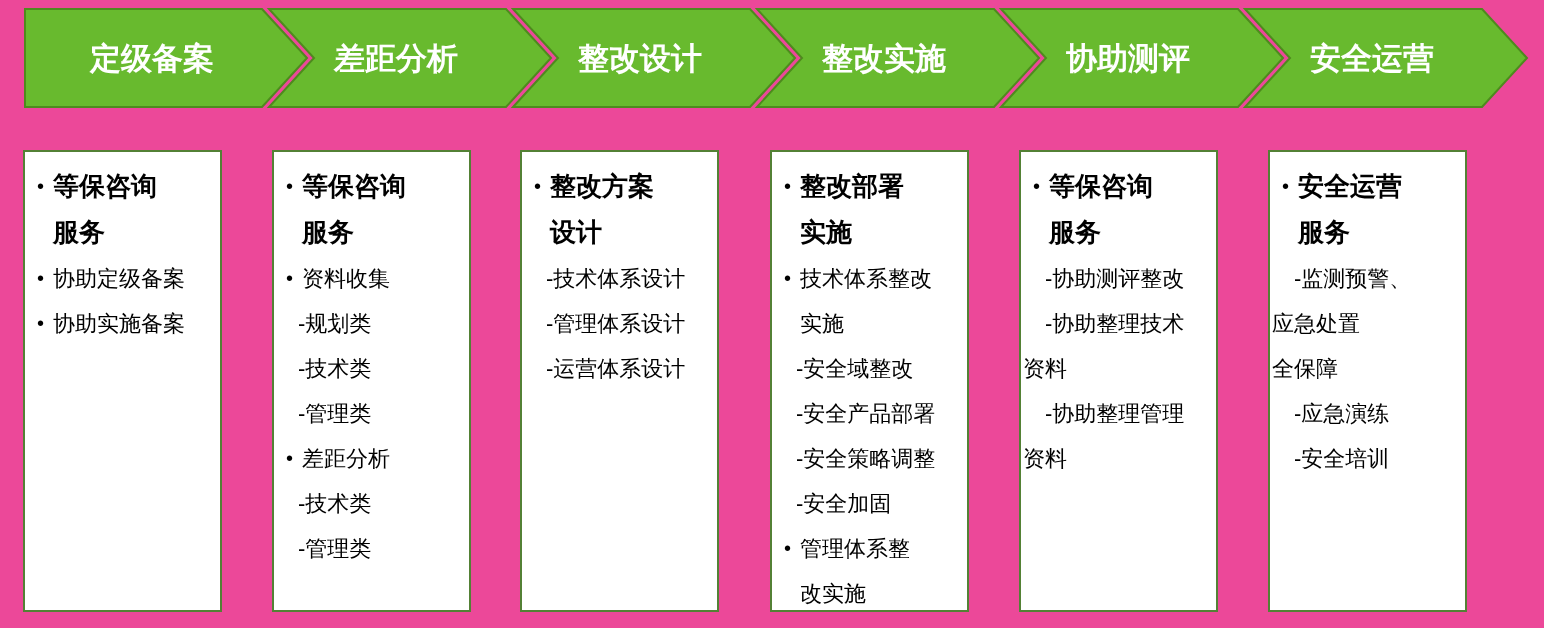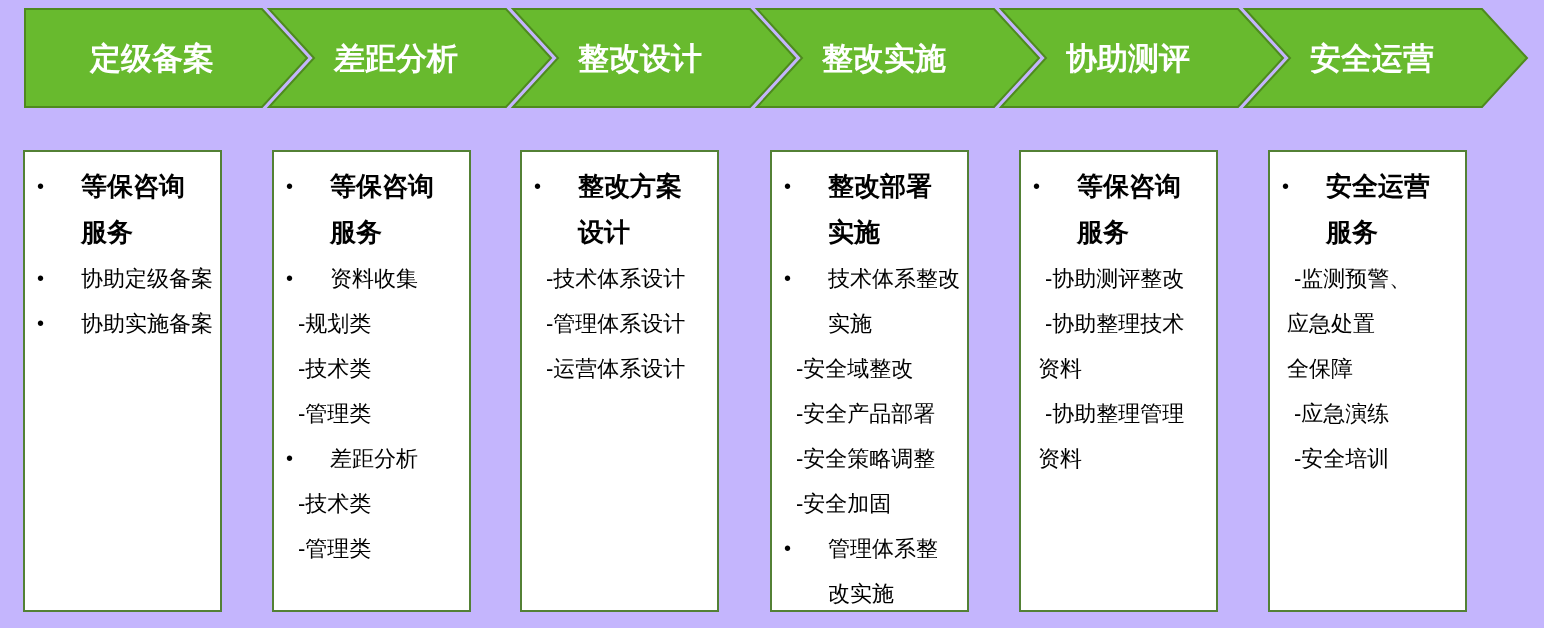--- a/index.html
+++ b/index.html
@@ -1,17 +1,17 @@
 <!DOCTYPE html>
 <html style="--chevron-fill: #68BA2E; --chevron-stroke: #4E8A1E; --chevron-text: #FFFFFF; --box-border: #538135; --body-text: #000000;"><head>
 <meta charset="utf-8">
 <style>
   html,body{margin:0;padding:0;background:#fff;}
   .stage{
-    position:relative;width:1544px;height:628px;background:#c4b5fd;
+    position:relative;width:1544px;height:628px;background:#ec4899;
     font-family:"Liberation Sans","DejaVu Sans",sans-serif;overflow:hidden;
   }
   .flow{position:absolute;left:10px;top:8px;}
   .flow path{
     fill:var(--chevron-fill,#68BA2E);
     stroke:var(--chevron-stroke,#4E8A1E);
     stroke-width:2;
     stroke-linejoin:miter;
   }
   .flow text{
@@ -23,23 +23,23 @@
   .box{
     position:absolute;top:150px;width:199px;height:462px;background:#fff;
     border:2px solid var(--box-border,#538135);box-sizing:border-box;
     padding-top:12px;overflow:hidden;
   }
   .box.p1{left:23px}.box.p2{left:272px}.box.p3{left:520px}
   .box.p4{left:770px}.box.p5{left:1019px}.box.p6{left:1268px}
   .line{position:relative;line-height:45px;font-size:22px;color:#000;white-space:nowrap;}
   .line .bullet{position:absolute;left:12px;top:0;font-size:20px;}
   .line.b1 .txt,.line.b2 .txt{font-weight:bold;font-size:26px;}
-  .line.b1 .txt,.line.b2 .txt,.line.n1 .txt,.line.n2 .txt{display:inline-block;padding-left:56px;}
+  .line.b1 .txt,.line.b2 .txt,.line.n1 .txt,.line.n2 .txt{display:inline-block;padding-left:28px;}
   .line.d .txt{display:inline-block;padding-left:24px;}
-  .line.w .txt{display:inline-block;padding-left:17px;}
+  .line.w .txt{display:inline-block;padding-left:2px;}
 </style>
 </head>
 <body>
 
 <div class="stage">
 
   <svg class="flow" width="1520" height="100" viewBox="0 0 1520 100">
     <path d="M15,1 L252,1 L297,50 L252,99 L15,99 Z"></path>
     <path d="M259,1 L496,1 L541,50 L496,99 L259,99 L304,50 Z"></path>
     <path d="M503,1 L740,1 L785,50 L740,99 L503,99 L548,50 Z"></path>

